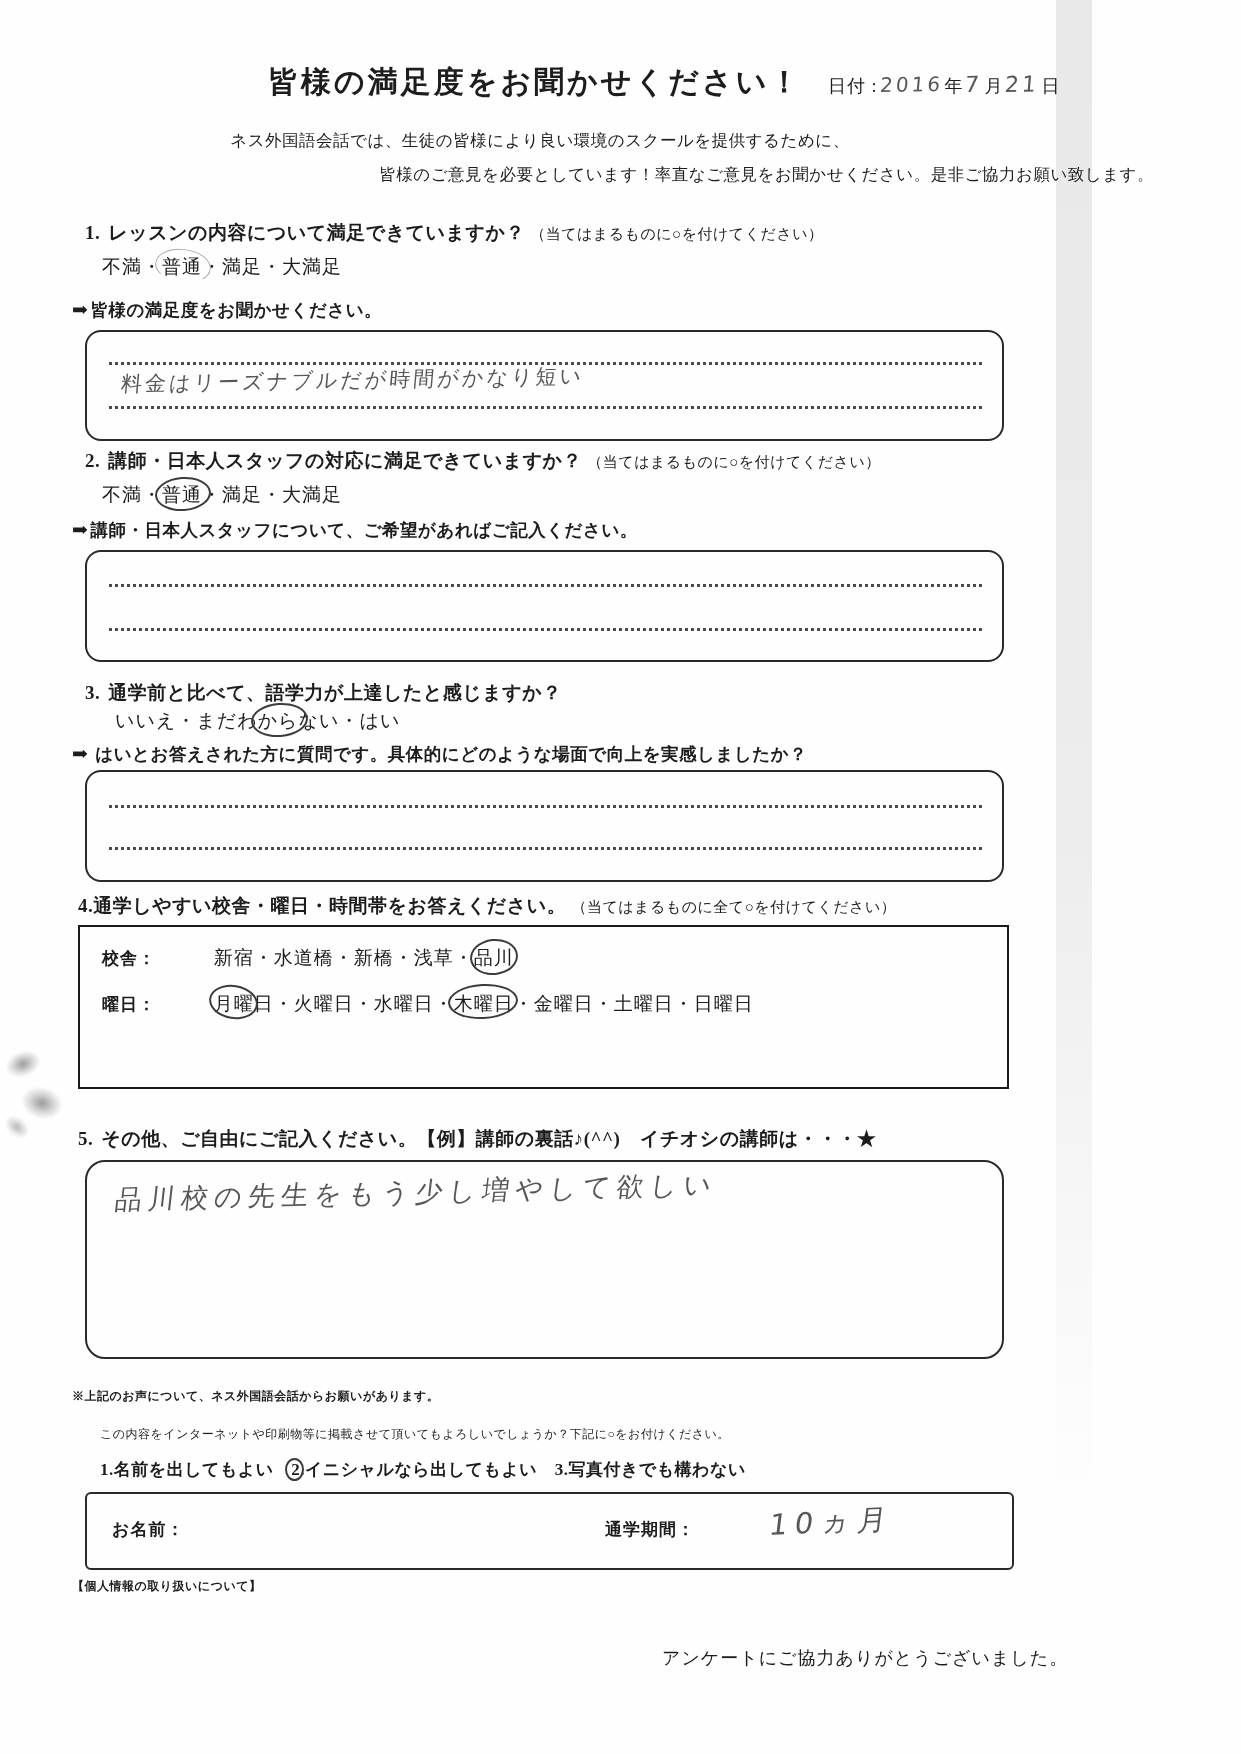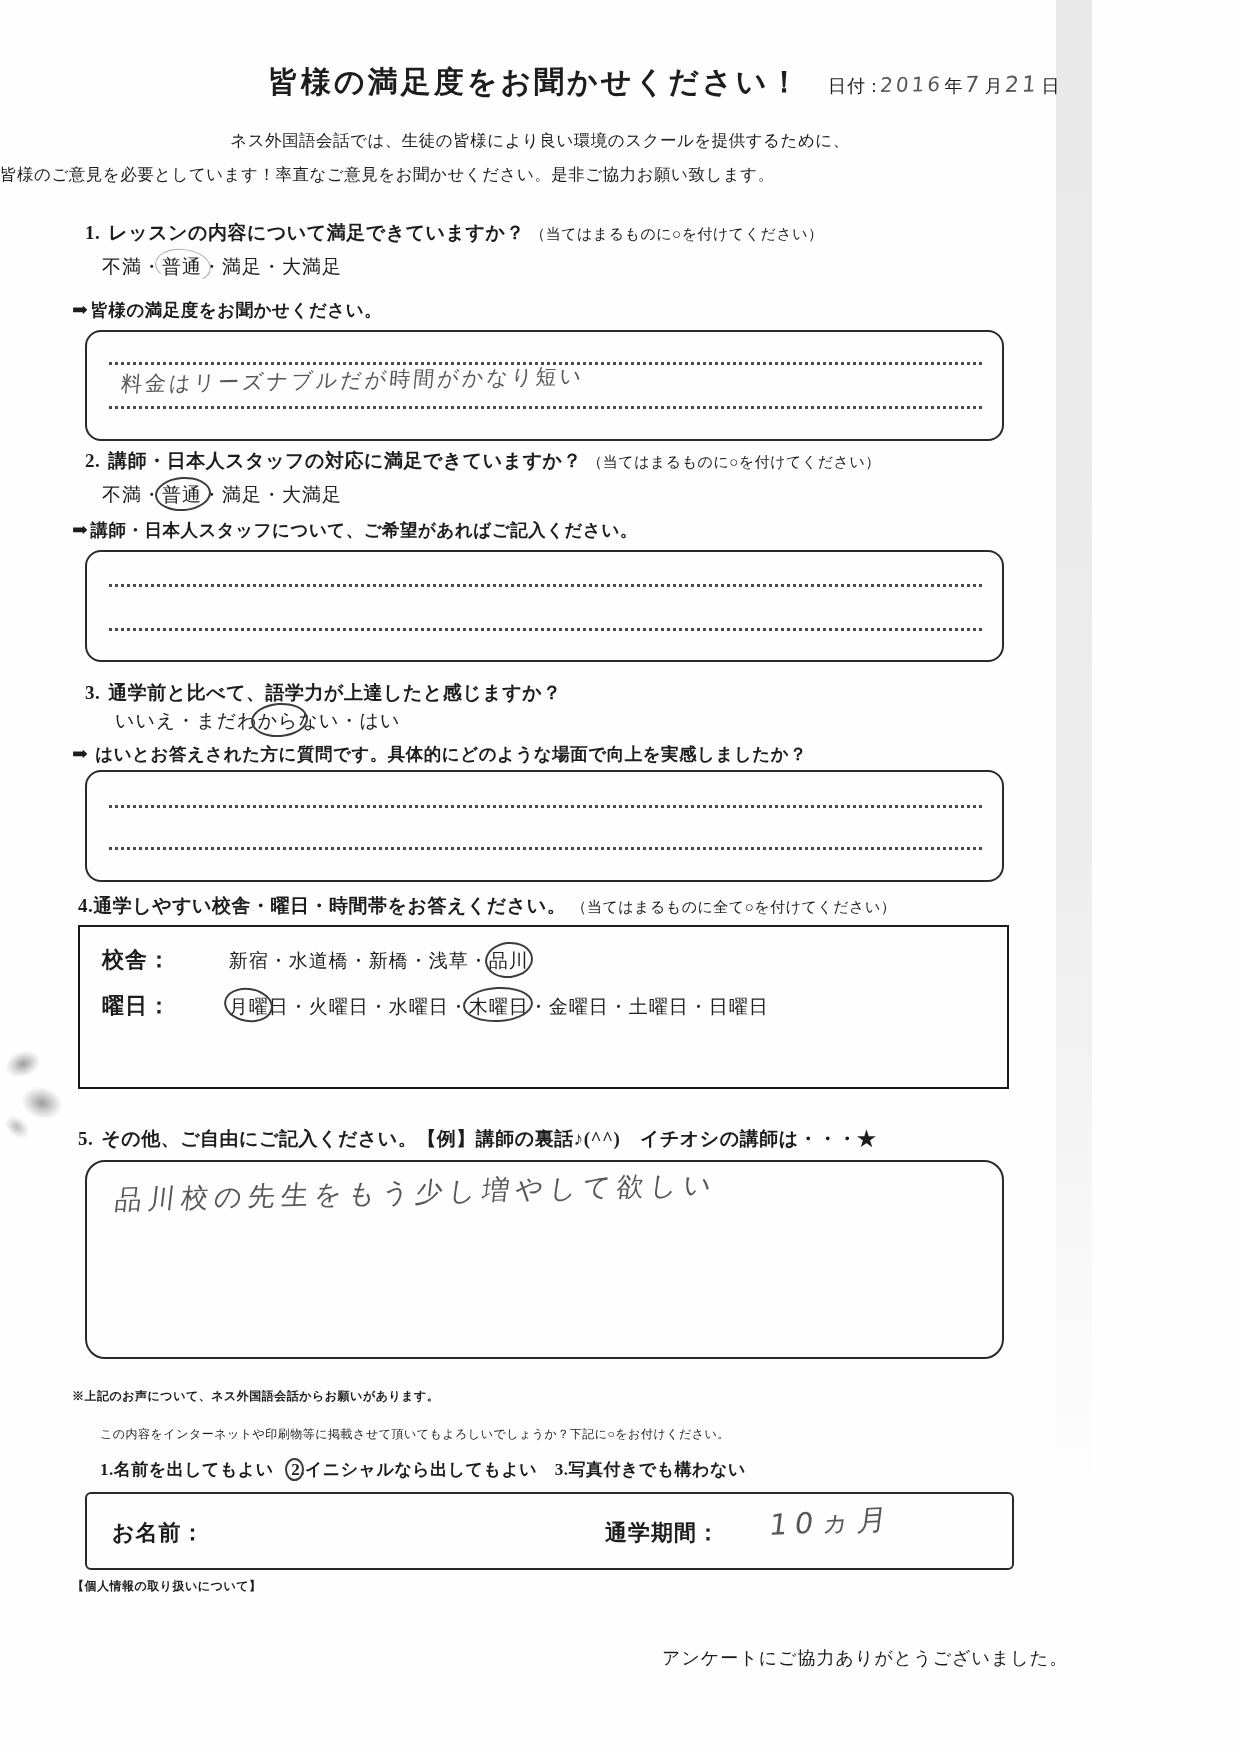--- a/index.html
+++ b/index.html
@@ -53,21 +53,21 @@
     border:2px solid #3c3c3c;border-radius:50%;transform:rotate(-4deg);
   }
   .c-faint::after{border-color:#a8a8a8;border-width:1.5px;transform:rotate(7deg);border-bottom-color:transparent;}
   .c-day1::after{transform:rotate(9deg);left:-5px;right:-4px;top:-6px;bottom:-2px;}
   .c-day2::after{transform:rotate(-3deg);left:-6px;right:-4px;top:-7px;bottom:-2px;}
   .c-campus::after{left:-4px;right:-4px;top:-6px;bottom:-4px;transform:rotate(-6deg);}
   .c-time::after{left:-12px;right:-8px;top:-10px;bottom:-8px;transform:rotate(-2deg);}
   .c-num::after{left:-6px;right:-4px;top:-2px;bottom:-1px;transform:rotate(0deg);border-radius:50%;}
   .footer-text{font-size:12px;letter-spacing:.5px;}
   .consent{font-size:17px;font-weight:600;letter-spacing:.5px;}
-  .label-strong{font-size:22px;font-weight:600;letter-spacing:1px;}
+  .label-strong{font-size:17px;font-weight:600;letter-spacing:1px;}
 </style>
 </head>
 <body>
 
 <div class="page">
 
   <div class="scan-band"></div>
   <div class="smudge" style="left:6px;top:1052px;width:34px;height:24px;transform:rotate(-20deg);"></div>
   <div class="smudge" style="left:22px;top:1088px;width:40px;height:30px;transform:rotate(15deg);"></div>
   <div class="smudge" style="left:4px;top:1118px;width:26px;height:18px;transform:rotate(40deg);opacity:.5;"></div>
@@ -76,21 +76,21 @@
   <div class="abs date-row" style="left:828px;top:72px;">
     <span>日付 :</span>
     <span class="hw" style="font-size:20px;">2016</span>
     <span>年</span>
     <span class="hw" style="font-size:22px;">7</span>
     <span>月</span>
     <span class="hw" style="font-size:22px;">21</span>
     <span>日</span>
   </div>
   <div class="abs intro" style="left:0;top:130px;width:1080px;text-align:center;">ネス外国語会話では、生徒の皆様により良い環境のスクールを提供するために、</div>
-  <div class="abs intro" style="left:0;top:164px;width:1120px;text-align:left;">皆様のご意見を必要としています！率直なご意見をお聞かせください。是非ご協力お願い致します。</div>
+  <div class="abs intro" style="left:0;top:164px;width:1120px;text-align:right;padding-left:34px;">皆様のご意見を必要としています！率直なご意見をお聞かせください。是非ご協力お願い致します。</div>
 
   <div class="abs q-title" style="left:85px;top:220px;">
     <span class="q-num">1.</span><span>レッスンの内容について満足できていますか？</span>
     <span class="q-note">（当てはまるものに○を付けてください）</span>
   </div>
   <div class="abs options" style="left:102px;top:254px;">
     <span>不満・</span><span class="circled c-faint">普通</span><span>・満足・大満足</span>
   </div>
   <div class="abs arrow-line" style="left:72px;top:298px;">
     <span class="arrow">➡</span><span>皆様の満足度をお聞かせください。</span>

